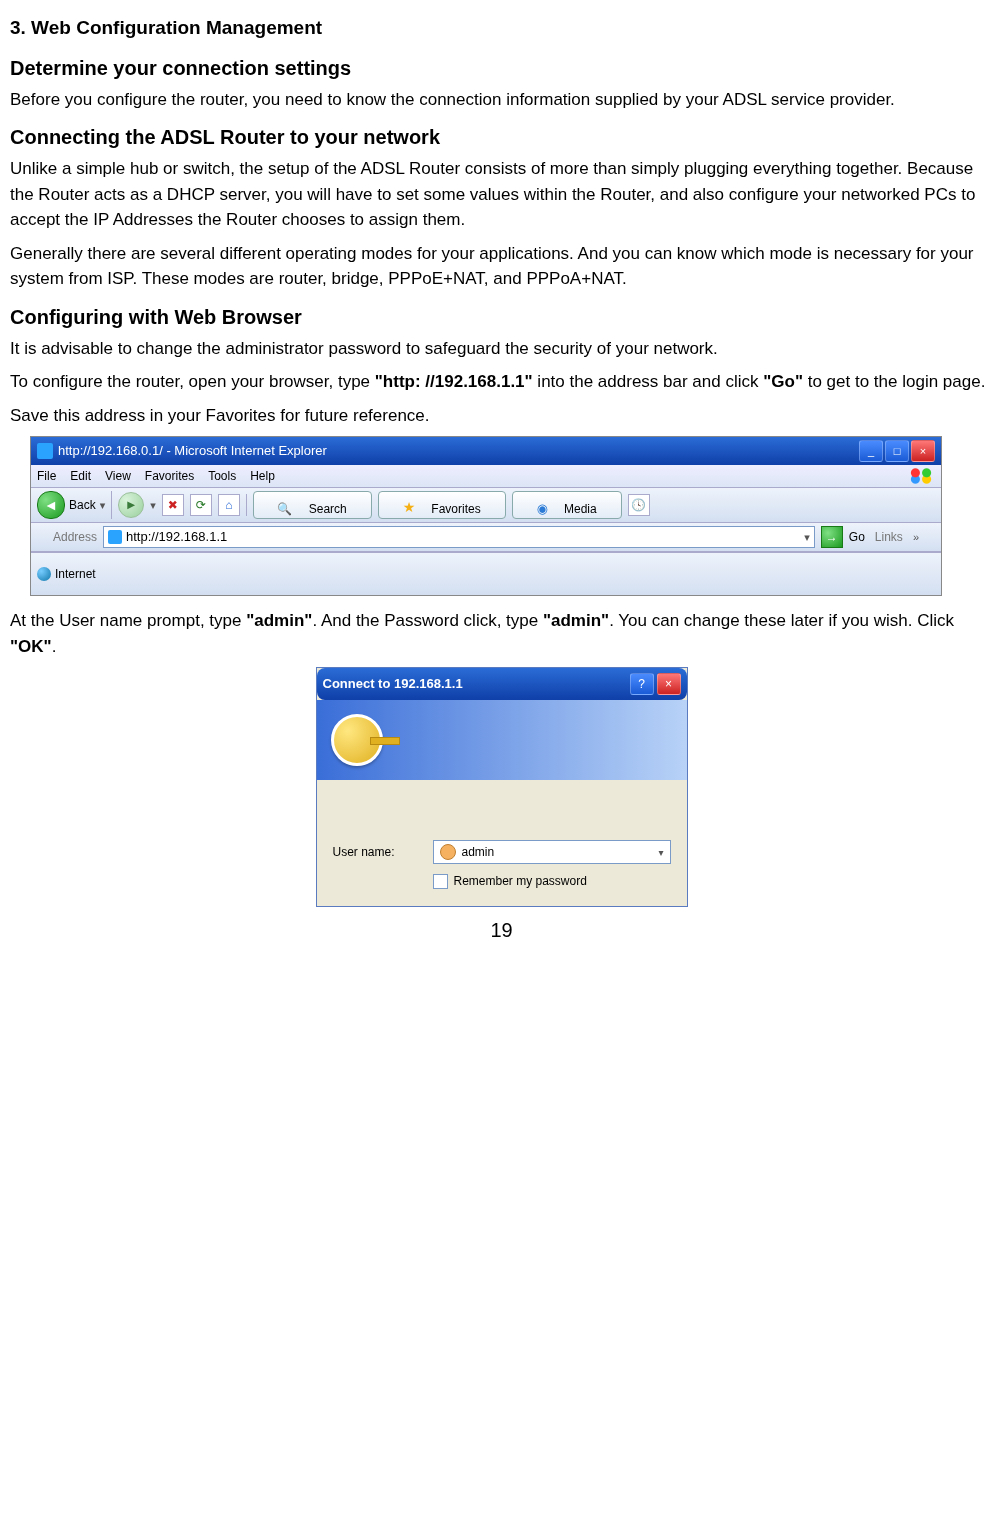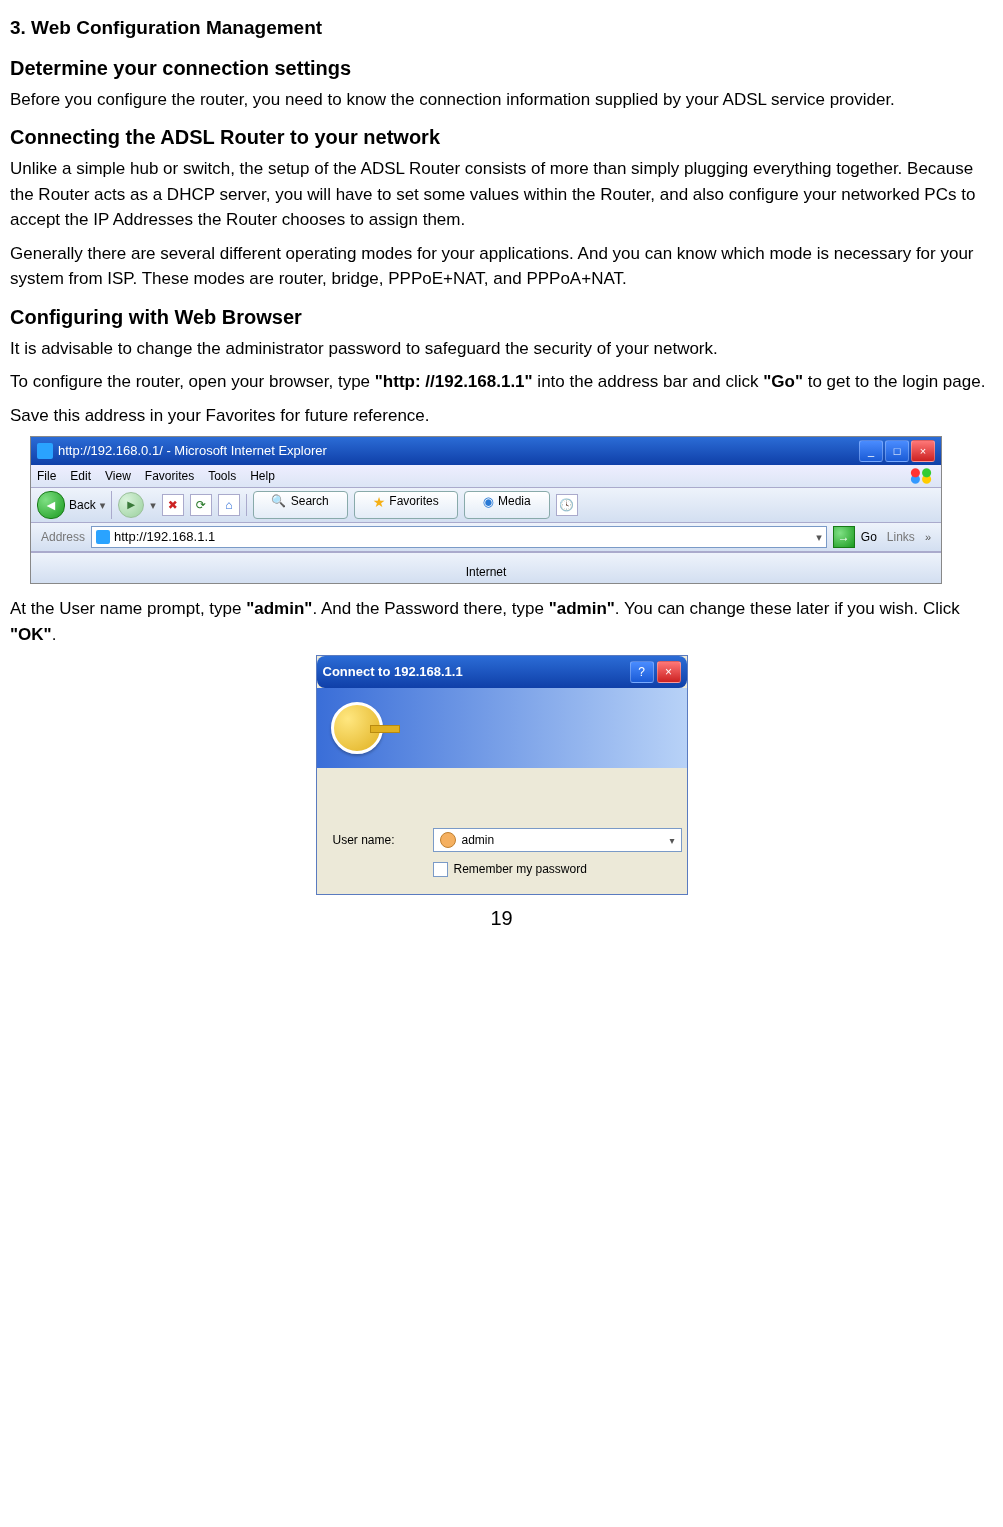--- a/index.html
+++ b/index.html
@@ -79,24 +79,24 @@
     background: linear-gradient(to bottom, #eef3fb, #d3dff1);
     padding: 3px 6px;
     display: flex;
     align-items: center;
     gap: 6px;
     border-bottom: 1px solid #aac;
   }
   .ie-btn-round {
     height: 26px;
     border-radius: 4px;
-    padding: 0 18px;
-    display: flex;
-    align-items: flex-start;
-    gap: 4px;
+    padding: 0 24px;
+    display: flex;
+    align-items: flex-end;
+    gap: 16px;
     font-size: 12px;
     border: 1px solid #8aa;
     background: linear-gradient(to bottom, #fff, #e3ecf7);
   }
   .ie-back {
     background: radial-gradient(circle at 30% 30%, #7fe084, #1a9a1f);
     color: #fff;
     border-radius: 13px;
     width: 26px; height: 26px;
     border: 1px solid #177a17;
@@ -119,21 +119,21 @@
     border: 1px solid #aac;
     background:#fff;
     font-size:12px;
   }
   .ie-search-icon::before { content: "🔍"; font-size:12px; }
   .ie-fav-icon::before { content: "★"; color:#f5b016; font-size:14px; }
   .ie-media-icon::before { content: "◉"; color:#2a7ad6; font-size:13px; }
 
   .ie-addrbar {
     background: linear-gradient(to bottom, #eef3fb, #d3dff1);
-    padding: 3px 10px;
+    padding: 3px 22px;
     display: flex;
     align-items: center;
     gap: 6px;
     border-bottom: 1px solid #aac;
   }
   .ie-addr-label { color:#777; font-size:12px; }
   .ie-addr-input {
     flex: 1;
     height: 20px;
     border: 1px solid #7a9ac7;
@@ -146,29 +146,28 @@
   .ie-go {
     background: radial-gradient(circle at 30% 30%, #7fe084, #1a9a1f);
     width:20px;height:20px;border:1px solid #177a17;color:#fff;
     display:flex;align-items:center;justify-content:center;font-size:12px;
   }
   .ie-links { color:#777; font-size:12px; padding:0 4px; }
   .ie-chev { font-size:11px; color:#555; }
 
   .ie-status {
     background: linear-gradient(to bottom, #eef3fb, #d3dff1);
-    padding: 6px 6px;
+    padding: 12px 6px;
     display: flex;
     justify-content: flex-start;
     align-items:center;
     gap:4px;
     border-top: 1px solid #aac;
     height:18px;
     font-size:12px;
-    flex-direction:column;
   }
   .ie-globe { width:14px;height:14px;border-radius:50%;background:radial-gradient(circle at 30% 30%, #7cf, #17a);}
 
   
   .connect-wrap { display:flex; justify-content:center; margin: 8px 0; }
   .connect-dialog {
     width: 370px;
     border: 1px solid #5a7bc0;
     font-family: Tahoma, sans-serif;
     font-size: 12px;
@@ -205,21 +204,21 @@
     box-shadow: 0 2px 3px #0004;
   }
   .cd-key::after {
     content:"";
     position:absolute;
     left:36px; top:20px;
     width:28px;height:6px;
     background:#e0b020;
     border:1px solid #b88a10;
   }
-  .cd-body { padding: 14px 5px 10px 16px; }
+  .cd-body { padding: 14px 16px 10px 16px; }
   .cd-row { display:flex; align-items:center; margin: 6px 0; }
   .cd-label { width: 100px; }
   .cd-input {
     flex:1;
     height:22px;
     border:1px solid #7a9ac7;
     background:#fff;
     padding:0 6px;
     display:flex;align-items:center;gap:6px;
   }
@@ -314,21 +313,21 @@
     <span class="ie-links">Links</span>
     <span class="ie-chev">»</span>
   </div>
   <div class="ie-status">
     <span class="ie-globe"></span>
     <span>Internet</span>
   </div>
 </div>
 
 <p>
-  <span>At the User name prompt, type </span><span class="bold">"admin"</span><span>. And the Password there, type </span><span class="bold">"admin"</span><span>. You can change these later if you wish. Click </span><span class="bold">"OK"</span><span>.</span>
+  <span>At the User name prompt, type </span><span class="bold">"admin"</span><span>. And the Password click, type </span><span class="bold">"admin"</span><span>. You can change these later if you wish. Click </span><span class="bold">"OK"</span><span>.</span>
 </p>
 
 <div class="connect-wrap">
   <div class="connect-dialog">
     <div class="cd-title">
       <span class="cd-title-text">Connect to 192.168.1.1</span>
       <div class="cd-btn cd-help">?</div>
       <div class="cd-btn cd-close">×</div>
     </div>
     <div class="cd-banner">

